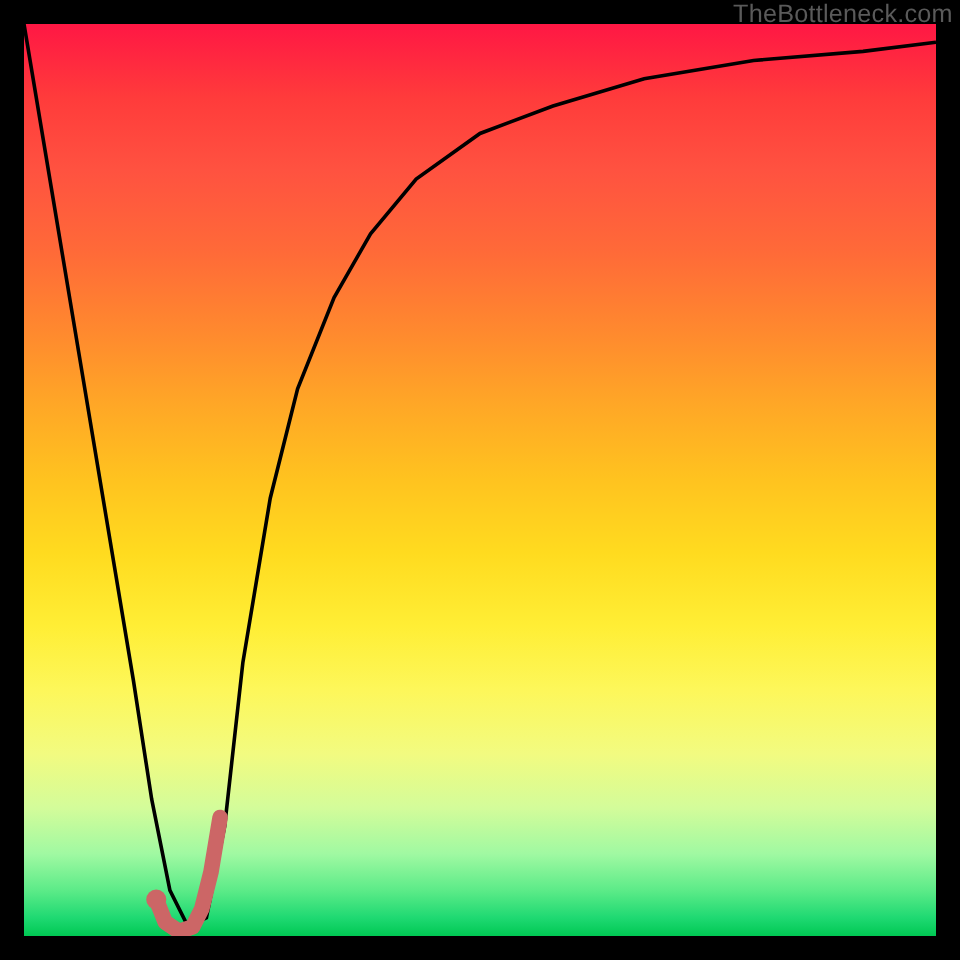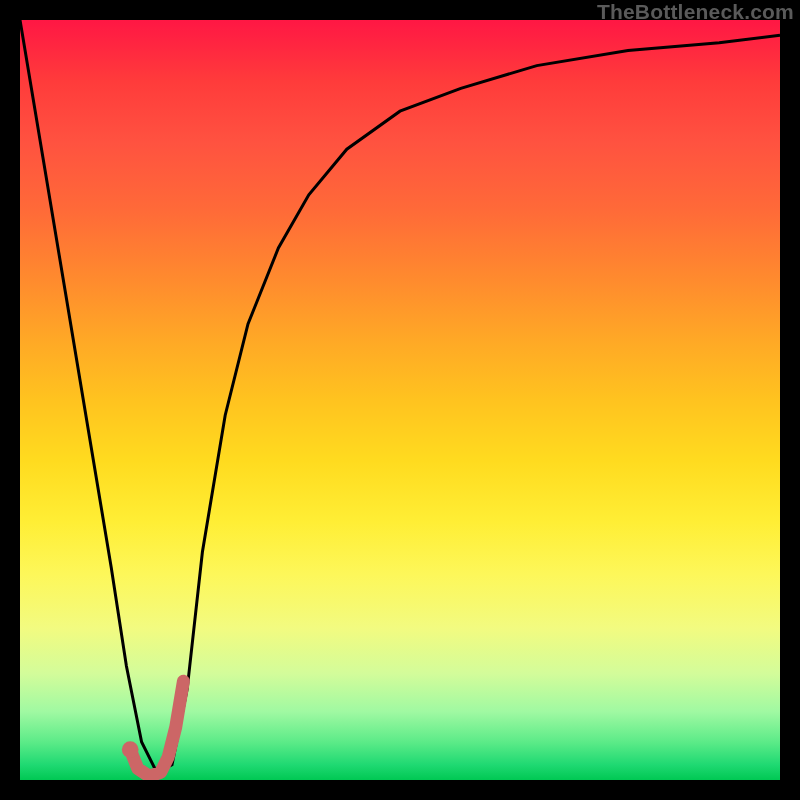--- a/index.html
+++ b/index.html
@@ -8,21 +8,20 @@
     width: 800px;
     height: 800px;
     overflow: hidden;
     background: #000;
   }
   .chart-container {
     position: relative;
     width: 800px;
     height: 800px;
     background: #000;
-    font-weight: bold;
   }
   .plot-area {
     position: absolute;
     left: 20px;
     top: 20px;
     width: 760px;
     height: 760px;
     background: linear-gradient(to bottom,
       #ff1744 0%,
       #ff3b3b 8%,

